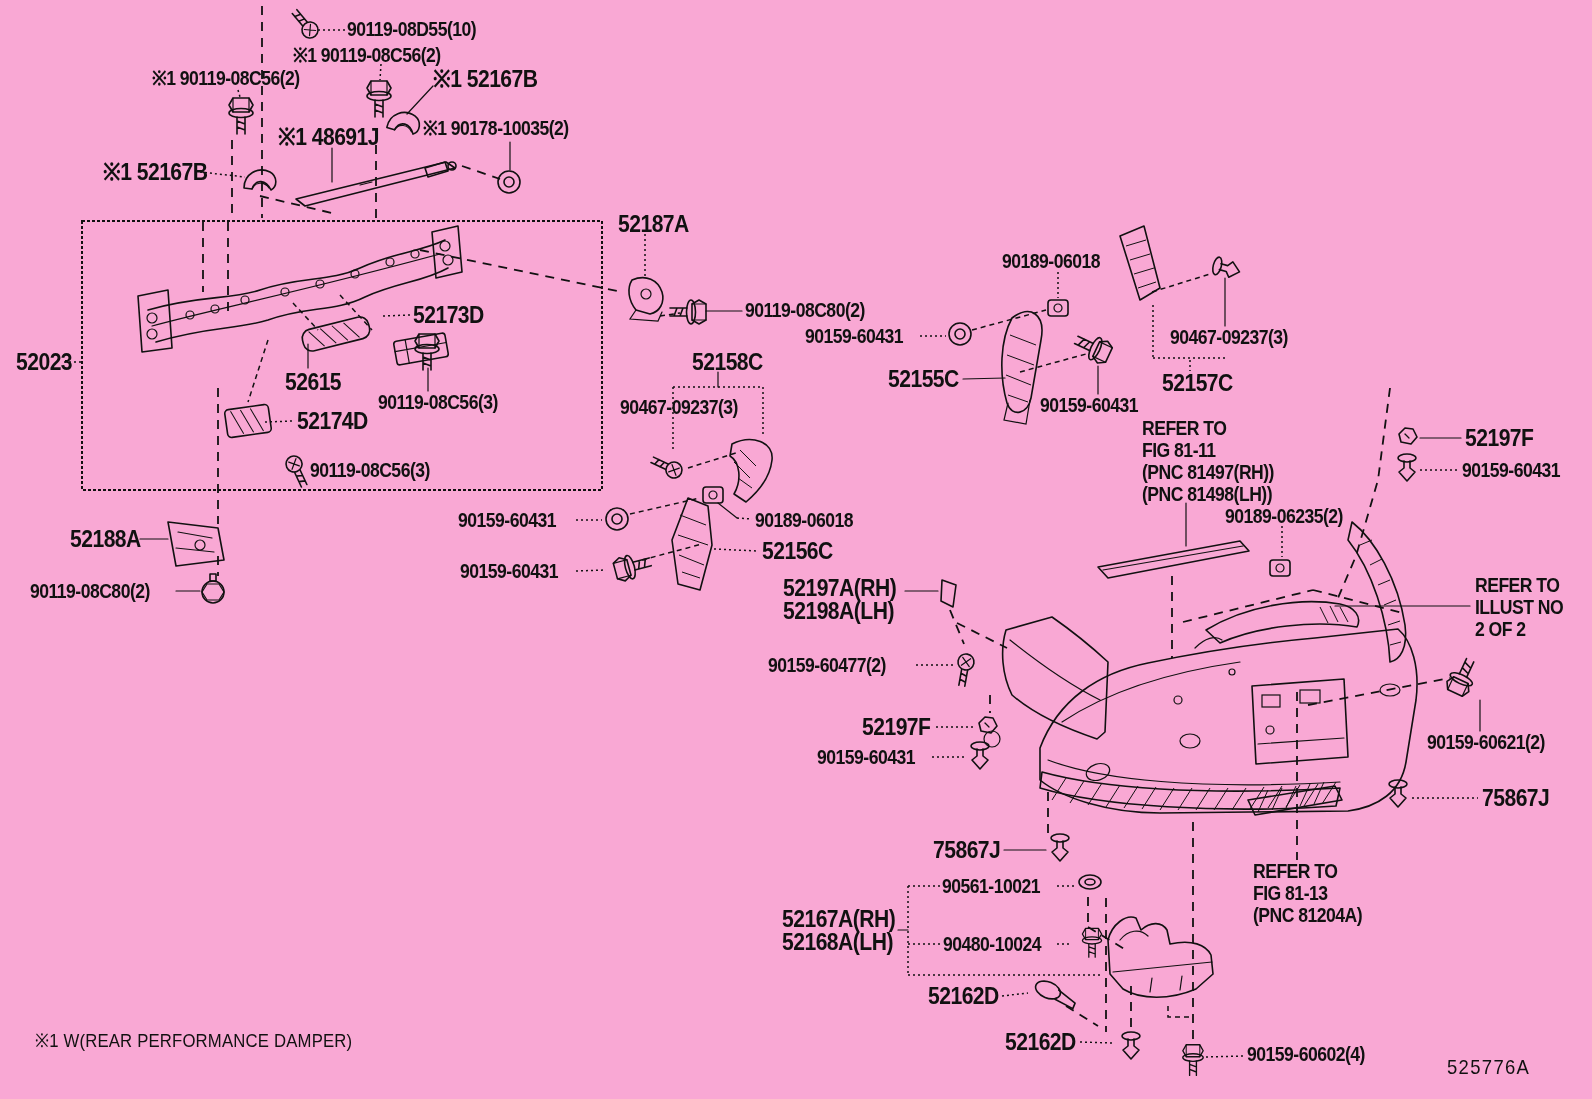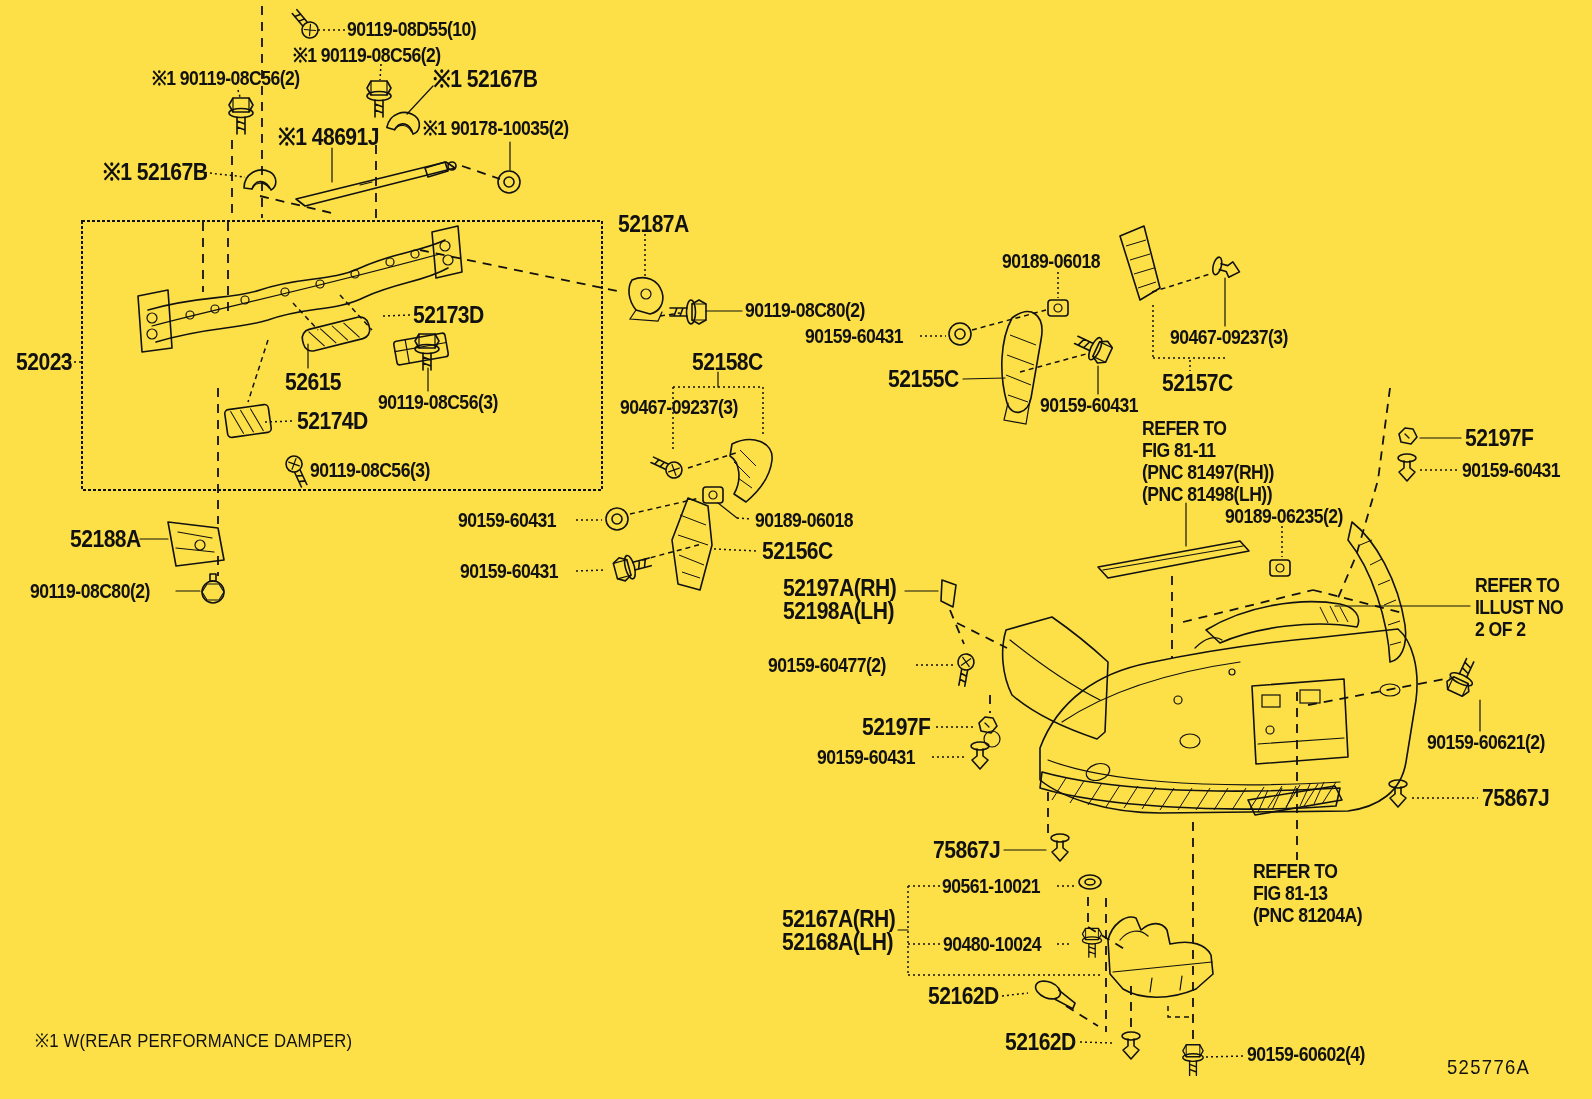--- a/index.html
+++ b/index.html
@@ -1,16 +1,16 @@
 <!DOCTYPE html>
 <html><head>
 <meta charset="utf-8">
 <style>
   html,body{margin:0;padding:0;background:#fff;}
-  .stage{position:relative;width:1592px;height:1099px;background:#fde047;overflow:hidden;
+  .stage{position:relative;width:1592px;height:1099px;background:#f9a8d4;overflow:hidden;
          font-family:"Liberation Sans",sans-serif;}
   .stage svg{position:absolute;left:0;top:0;}
   #labels{position:absolute;left:0;top:0;width:100%;height:100%;}
   .lbl{position:absolute;color:#111;font-weight:bold;font-size:20px;letter-spacing:-0.6px;
        white-space:nowrap;line-height:1.05;transform:translateY(-50%) scaleX(0.88);
        transform-origin:left center;}
   .lbl.lg{font-size:24px;}
   .lbl.ref{font-size:20px;white-space:pre-line;line-height:22px;}
   .lbl.note{font-weight:normal;font-size:19px;letter-spacing:0.2px;}
   .lbl.id{font-weight:normal;font-size:21px;letter-spacing:1.5px;}

